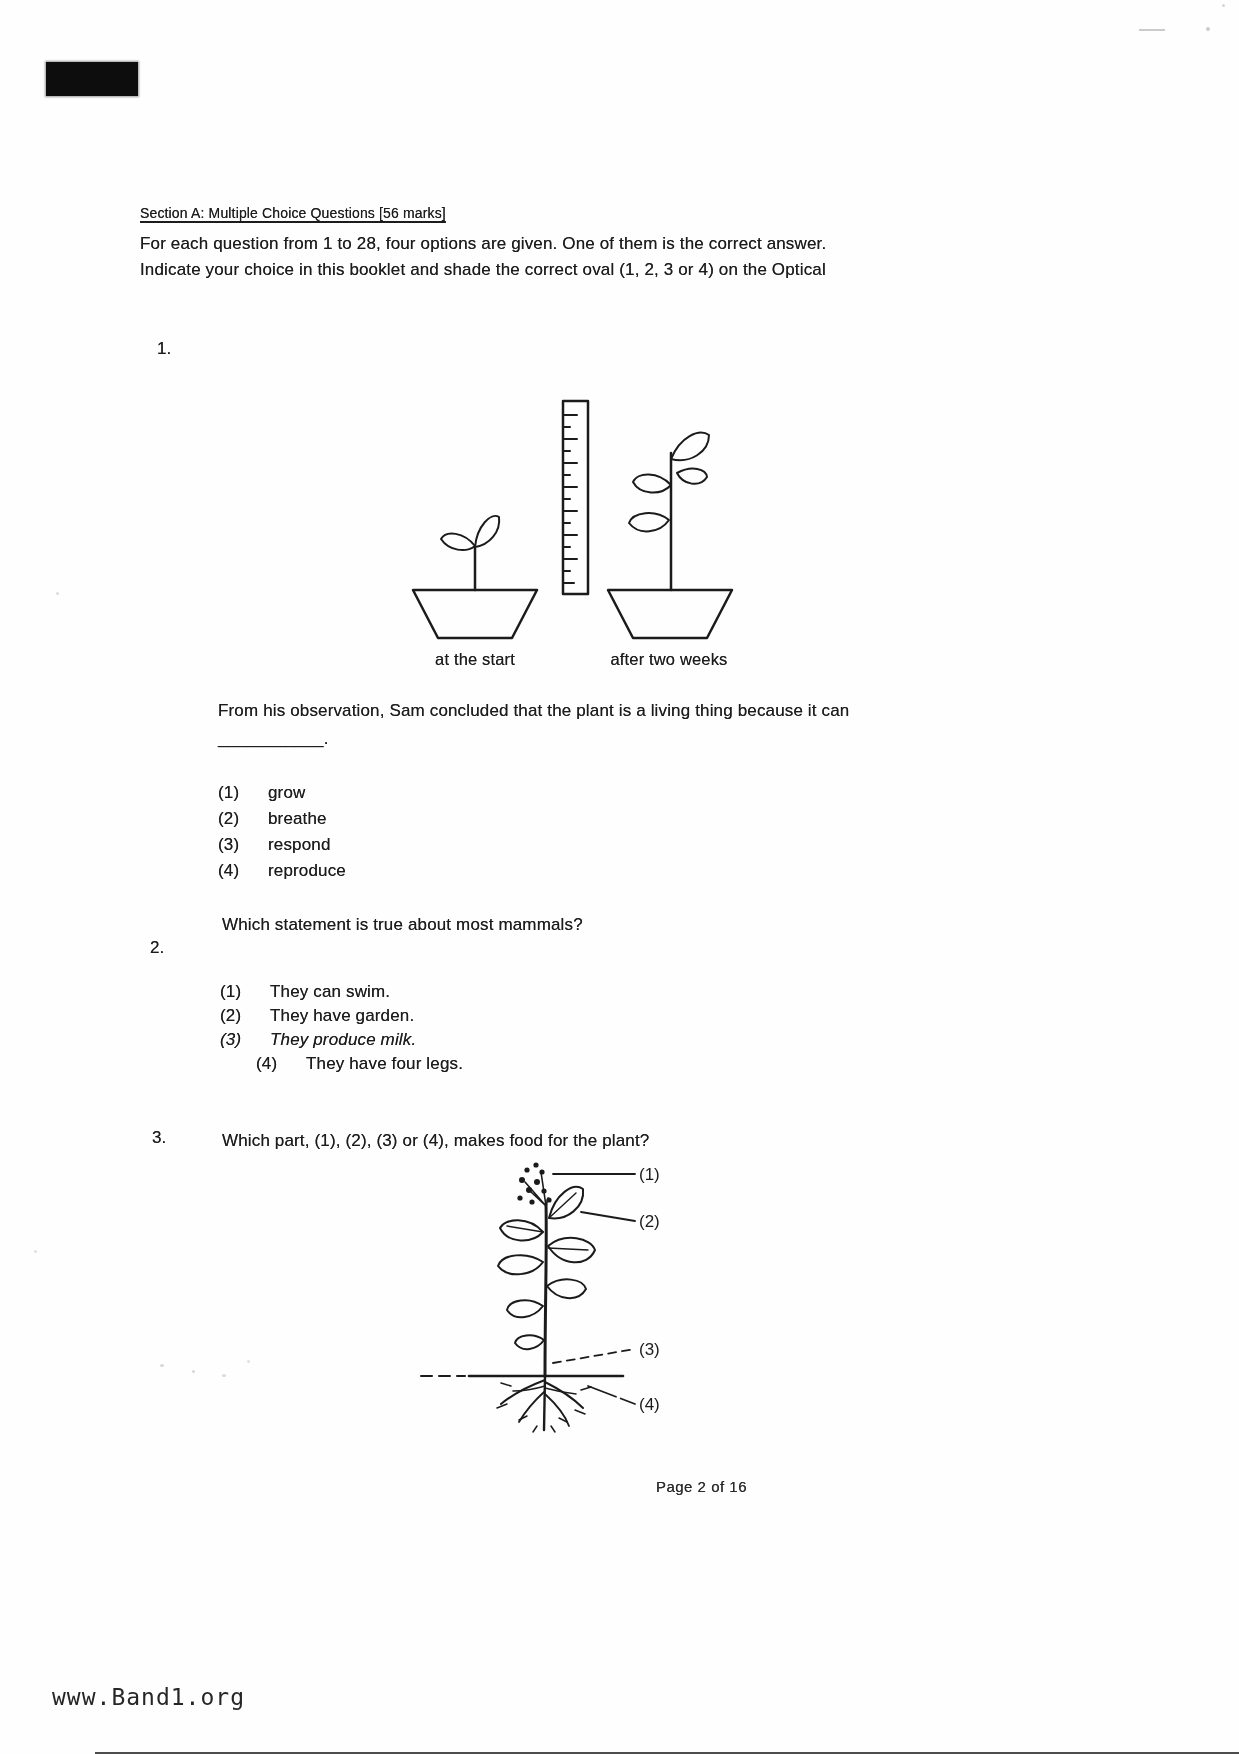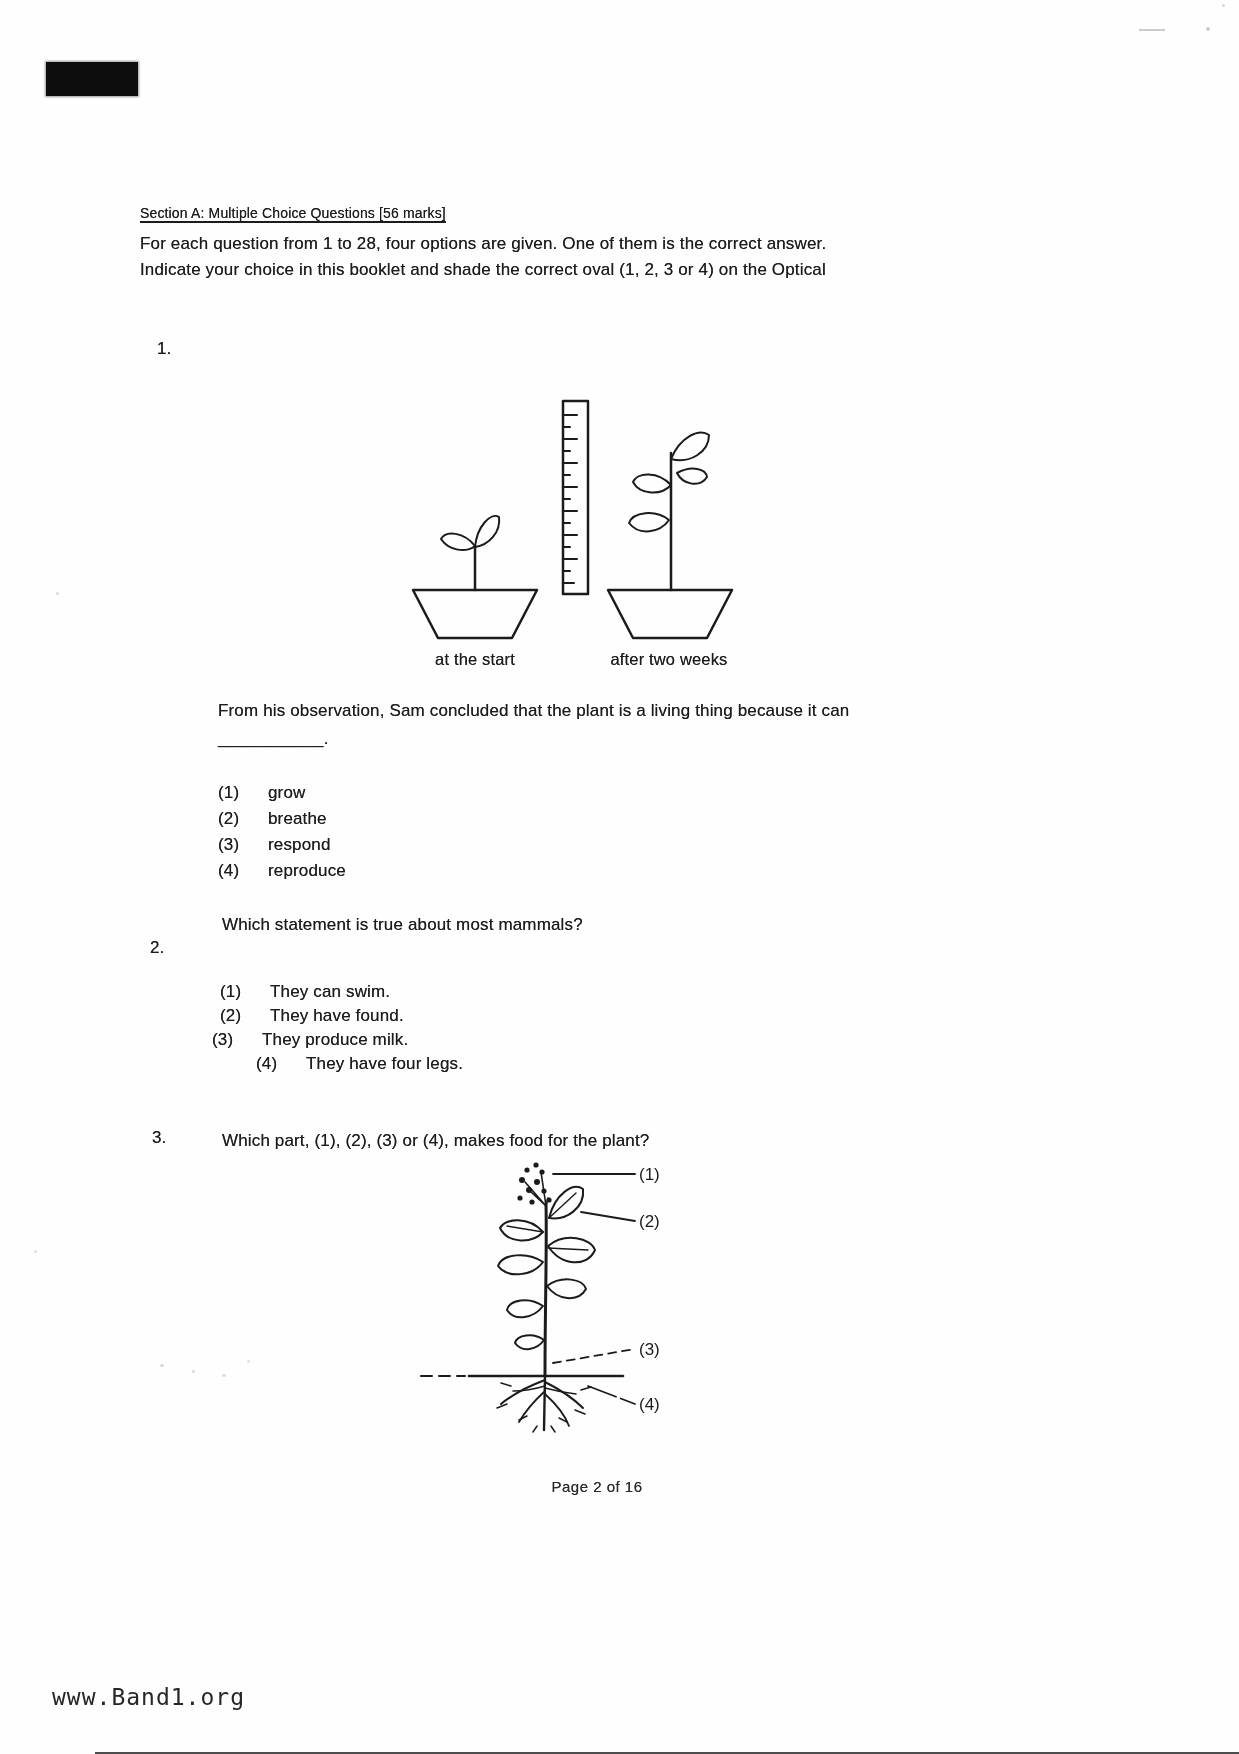--- a/index.html
+++ b/index.html
@@ -9,21 +9,21 @@
   }
   .abs{position:absolute;}
   .scan{text-shadow:0 0 .6px rgba(20,20,20,.75);letter-spacing:.15px;}
   .body-text{font-size:17px;line-height:26px;}
   .title{font-size:14px;text-decoration:underline;text-underline-offset:3px;text-decoration-thickness:1.5px;}
   .qnum{font-size:17px;}
   .opt-num{display:inline-block;width:50px;font-size:17px;}
   .opt-label{font-size:17px;}
   .opt-row{position:absolute;left:218px;white-space:nowrap;}
   .caption{font-size:16.5px;text-align:center;}
-  .footer{font-size:15px;color:#2a2a2a;text-align:center;letter-spacing:.5px;}
+  .footer{font-size:15px;color:#2a2a2a;text-align:right;letter-spacing:.5px;}
   .watermark{font-family:"DejaVu Sans Mono",monospace;font-size:23px;color:#262626;letter-spacing:1px;}
   .redaction{background:#0d0d0d;box-shadow:0 0 2px 1px rgba(0,0,0,.4);}
   .speck{background:#9a9a9a;border-radius:50%;}
   svg .ink{stroke:#1b1b1b;fill:none;stroke-linecap:round;stroke-linejoin:round;}
   svg text{font-family:"Liberation Sans",sans-serif;font-size:17px;fill:#1b1b1b;}
 </style>
 </head>
 <body>
 
 <div class="page">
@@ -102,23 +102,23 @@
     <span class="opt-num">(4)</span><span class="opt-label">reproduce</span>
   </div>
 
   <div class="abs qnum scan" style="left:150px;top:938px;">2.</div>
   <div class="abs body-text scan" style="left:222px;top:912px;width:800px;">Which statement is true about most mammals?</div>
 
   <div class="opt-row scan" style="top:982px;left:220px;">
     <span class="opt-num">(1)</span><span class="opt-label">They can swim.</span>
   </div>
   <div class="opt-row scan" style="top:1006px;left:220px;">
-    <span class="opt-num">(2)</span><span class="opt-label">They have found.</span>
+    <span class="opt-num">(2)</span><span class="opt-label">They have garden.</span>
   </div>
-  <div class="opt-row scan" style="top:1030px;left:212px;">
+  <div class="opt-row scan" style="top:1030px;left:220px;font-style:italic;">
     <span class="opt-num">(3)</span><span class="opt-label">They produce milk.</span>
   </div>
   <div class="opt-row scan" style="top:1054px;left:220px;margin-left:36px;">
     <span class="opt-num">(4)</span><span class="opt-label">They have four legs.</span>
   </div>
 
   <div class="abs qnum scan" style="left:152px;top:1128px;">3.</div>
   <div class="abs body-text scan" style="left:222px;top:1128px;width:800px;">Which part, (1), (2), (3) or (4), makes food for the plant?</div>
 
   <svg class="abs" style="left:415px;top:1158px;" width="260" height="285" viewBox="0 0 260 285">

